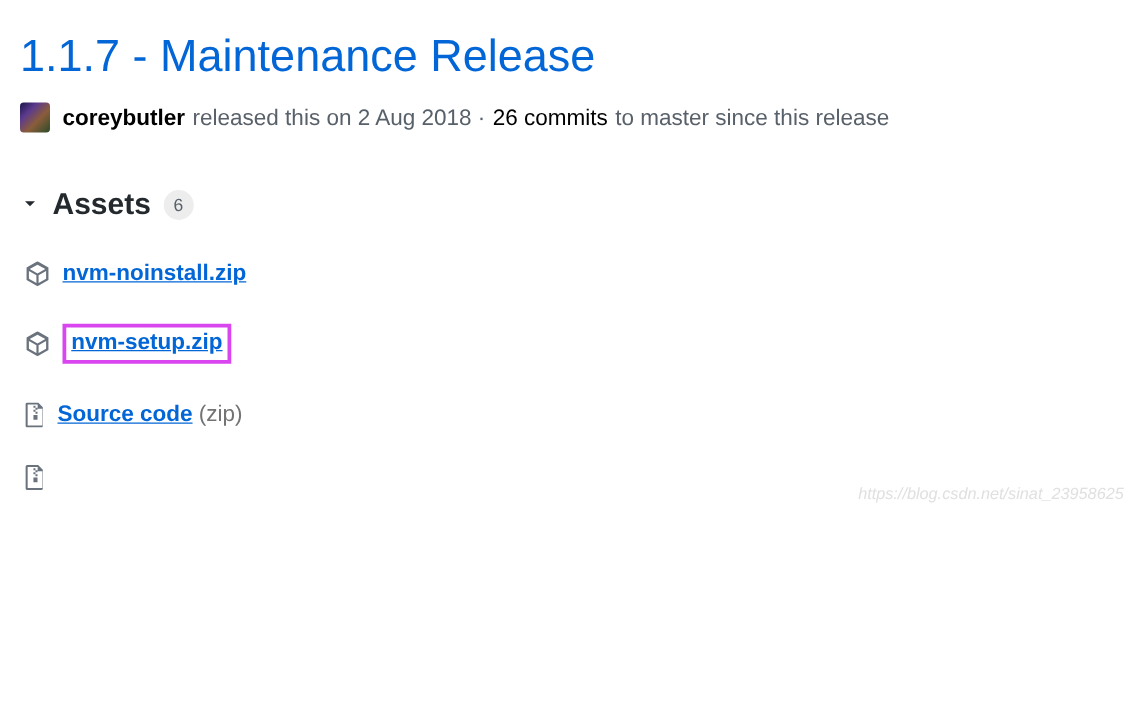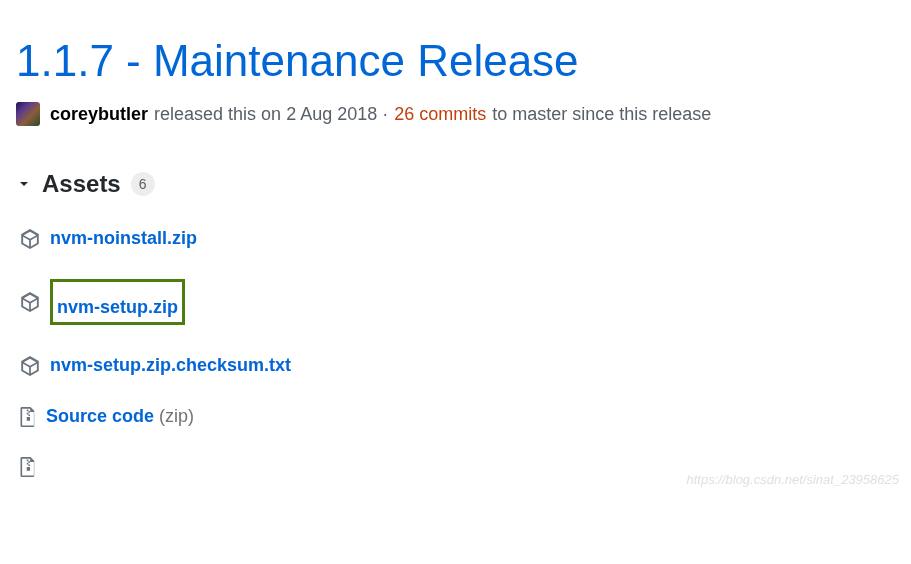--- a/index.html
+++ b/index.html
@@ -9,25 +9,25 @@
     }
     body {
       font-family: -apple-system, BlinkMacSystemFont, "Segoe UI", Helvetica, Arial, sans-serif;
       background: #fff;
       padding: 16px;
       color: #24292e;
       width: 911px;
       position: relative;
     }
     .title {
-      font-size: 44px;
+      font-size: 36px;
       font-weight: 400;
       color: #0366d6;
       margin-bottom: 16px;
-      margin-top: 20px;
+      margin-top: 8px;
     }
     .meta-row {
       display: flex;
       align-items: center;
       gap: 6px;
       font-size: 18px;
       color: #586069;
       margin-bottom: 44px;
     }
     .avatar {
@@ -35,21 +35,21 @@
       height: 24px;
       border-radius: 3px;
       background: linear-gradient(135deg, #1a1449 0%, #5c3a8e 30%, #8b5d3a 60%, #2a4a2a 100%);
       margin-right: 4px;
     }
     .author {
       font-weight: 600;
       color: #000000;
     }
     .commits-link {
-      color: #c2410c;
+      color: #000000;
     }
     .assets-header {
       display: flex;
       align-items: center;
       gap: 10px;
       font-size: 24px;
       font-weight: 600;
       color: #24292e;
       margin-bottom: 30px;
     }
@@ -98,28 +98,29 @@
       fill: #6a737d;
     }
     .zip-icon svg {
       width: 16px;
       height: 20px;
       fill: #6a737d;
     }
     .asset-link {
       color: #0366d6;
       font-weight: 600;
+      text-decoration: underline;
     }
     .asset-suffix {
       color: #737373;
       font-weight: 400;
     }
     .highlighted {
-      border: 3px solid #4d7c0f;
-      padding: 15px 4px 4px 4px;
+      border: 3px solid #d946ef;
+      padding: 1px 4px 4px 4px;
       font-weight: 600;
     }
     .watermark {
       position: absolute;
       right: 12px;
       bottom: 6px;
       font-size: 13px;
       color: #e0e0e0;
       pointer-events: none;
       font-style: italic;
@@ -162,28 +163,20 @@
 
   <div class="asset-item">
     <span class="pkg-icon">
       <svg viewBox="0 0 16 16">
           <path d="M8 0 L15 4 L15 12 L8 16 L1 12 L1 4 Z M8 2.2 L3 5 L8 7.8 L13 5 Z M2.5 6.2 L2.5 11.2 L7.3 13.9 L7.3 8.9 Z M13.5 6.2 L8.7 8.9 L8.7 13.9 L13.5 11.2 Z"></path>
         </svg>
     </span>
     <span class="asset-link highlighted">nvm-setup.zip</span>
   </div>
 
-  <div class="asset-item">
-    <span class="pkg-icon">
-      <svg viewBox="0 0 16 16">
-          <path d="M8 0 L15 4 L15 12 L8 16 L1 12 L1 4 Z M8 2.2 L3 5 L8 7.8 L13 5 Z M2.5 6.2 L2.5 11.2 L7.3 13.9 L7.3 8.9 Z M13.5 6.2 L8.7 8.9 L8.7 13.9 L13.5 11.2 Z"></path>
-        </svg>
-    </span>
-    <span class="asset-link">nvm-setup.zip.checksum.txt</span>
-  </div>
 
   <div class="asset-item">
     <span class="zip-icon">
       <svg viewBox="0 0 12 16">
           <path d="M1 0 h7 l3 3 v12 a1 1 0 0 1 -1 1 h-9 a1 1 0 0 1 -1 -1 v-14 a1 1 0 0 1 1 -1 z M1.3 1.3 v13.4 h9.4 v-10.7 h-3 v-2.7 z M5 2 h1.3 v1.3 h-1.3 z M6.3 3.3 h1.3 v1.3 h-1.3 z M5 4.6 h1.3 v1.3 h-1.3 z M6.3 5.9 h1.3 v1.3 h-1.3 z M5 8 h2.6 v3 h-2.6 z"></path>
         </svg>
     </span>
     <span>
       <span class="asset-link">Source code</span>
       <span class="asset-suffix">(zip)</span>

